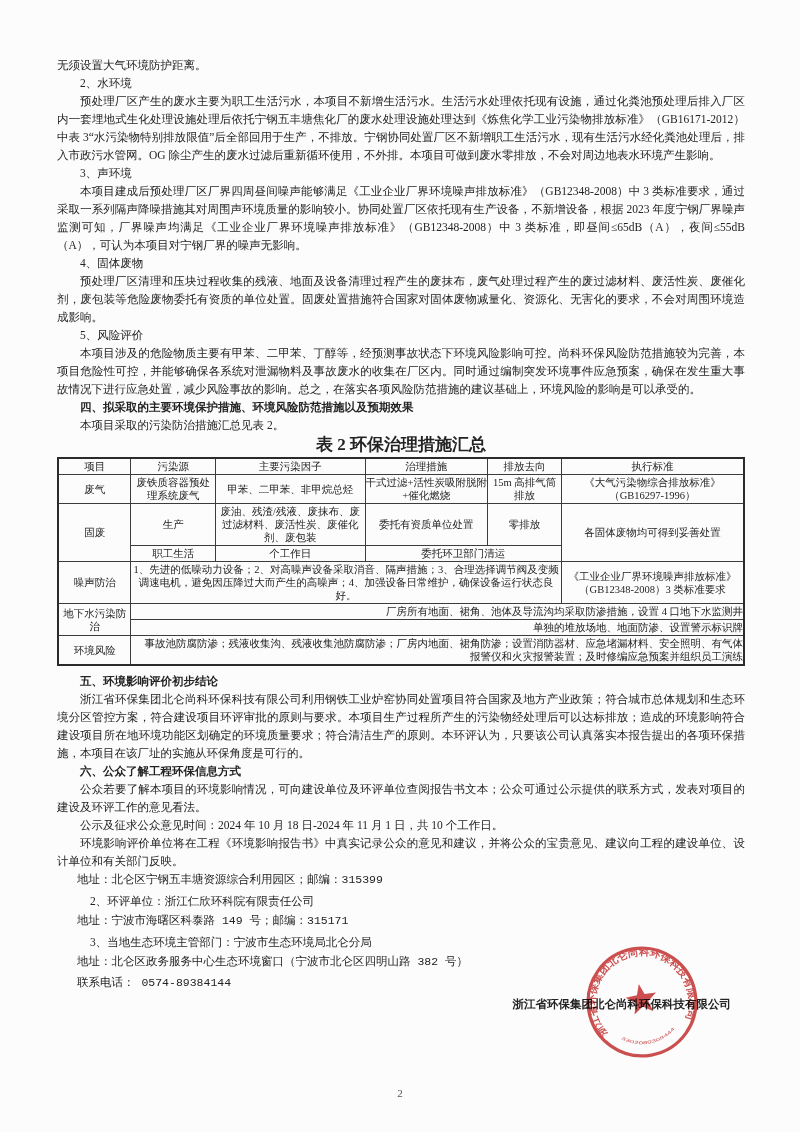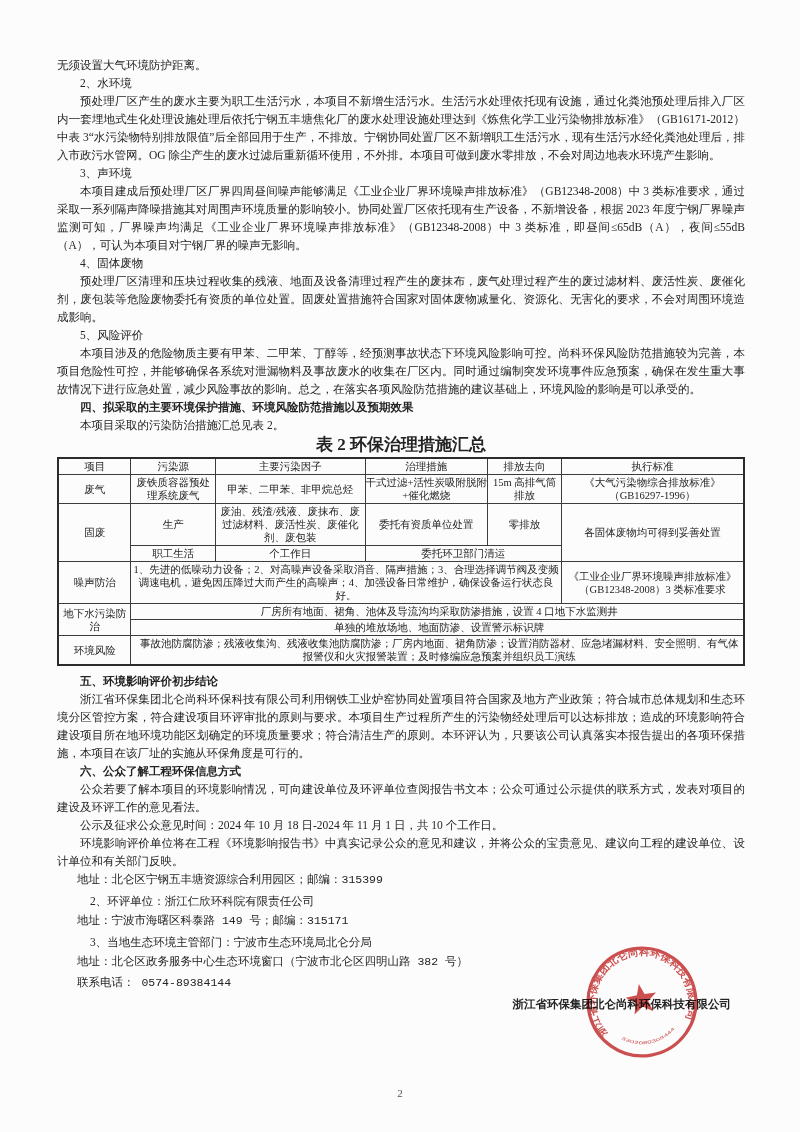--- a/index.html
+++ b/index.html
@@ -42,21 +42,21 @@
     text-align: center;
     border: 2px solid #2b2b2b;
     margin-bottom: 6px;
   }
   table.env th, table.env td {
     border: 1px solid #3c3c3c;
     padding: 1px 0;
     font-weight: normal;
     vertical-align: middle;
   }
-  table.env td.tl { text-align: center; padding-left: 4px; }
+  table.env td.tl { text-align: right; padding-left: 4px; }
   .contacts { line-height: 20.5px; }
   .contacts p.ctitle { padding-left: 33px; text-indent: 0; }
   .contacts p.cline  { padding-left: 20px; text-indent: 0; white-space: pre-wrap; font-family: Liberation Mono, monospace; }
   .signature {
     text-align: right;
     padding-right: 14px;
     font-weight: bold;
     line-height: 21px;
     margin-top: 1px;
   }

